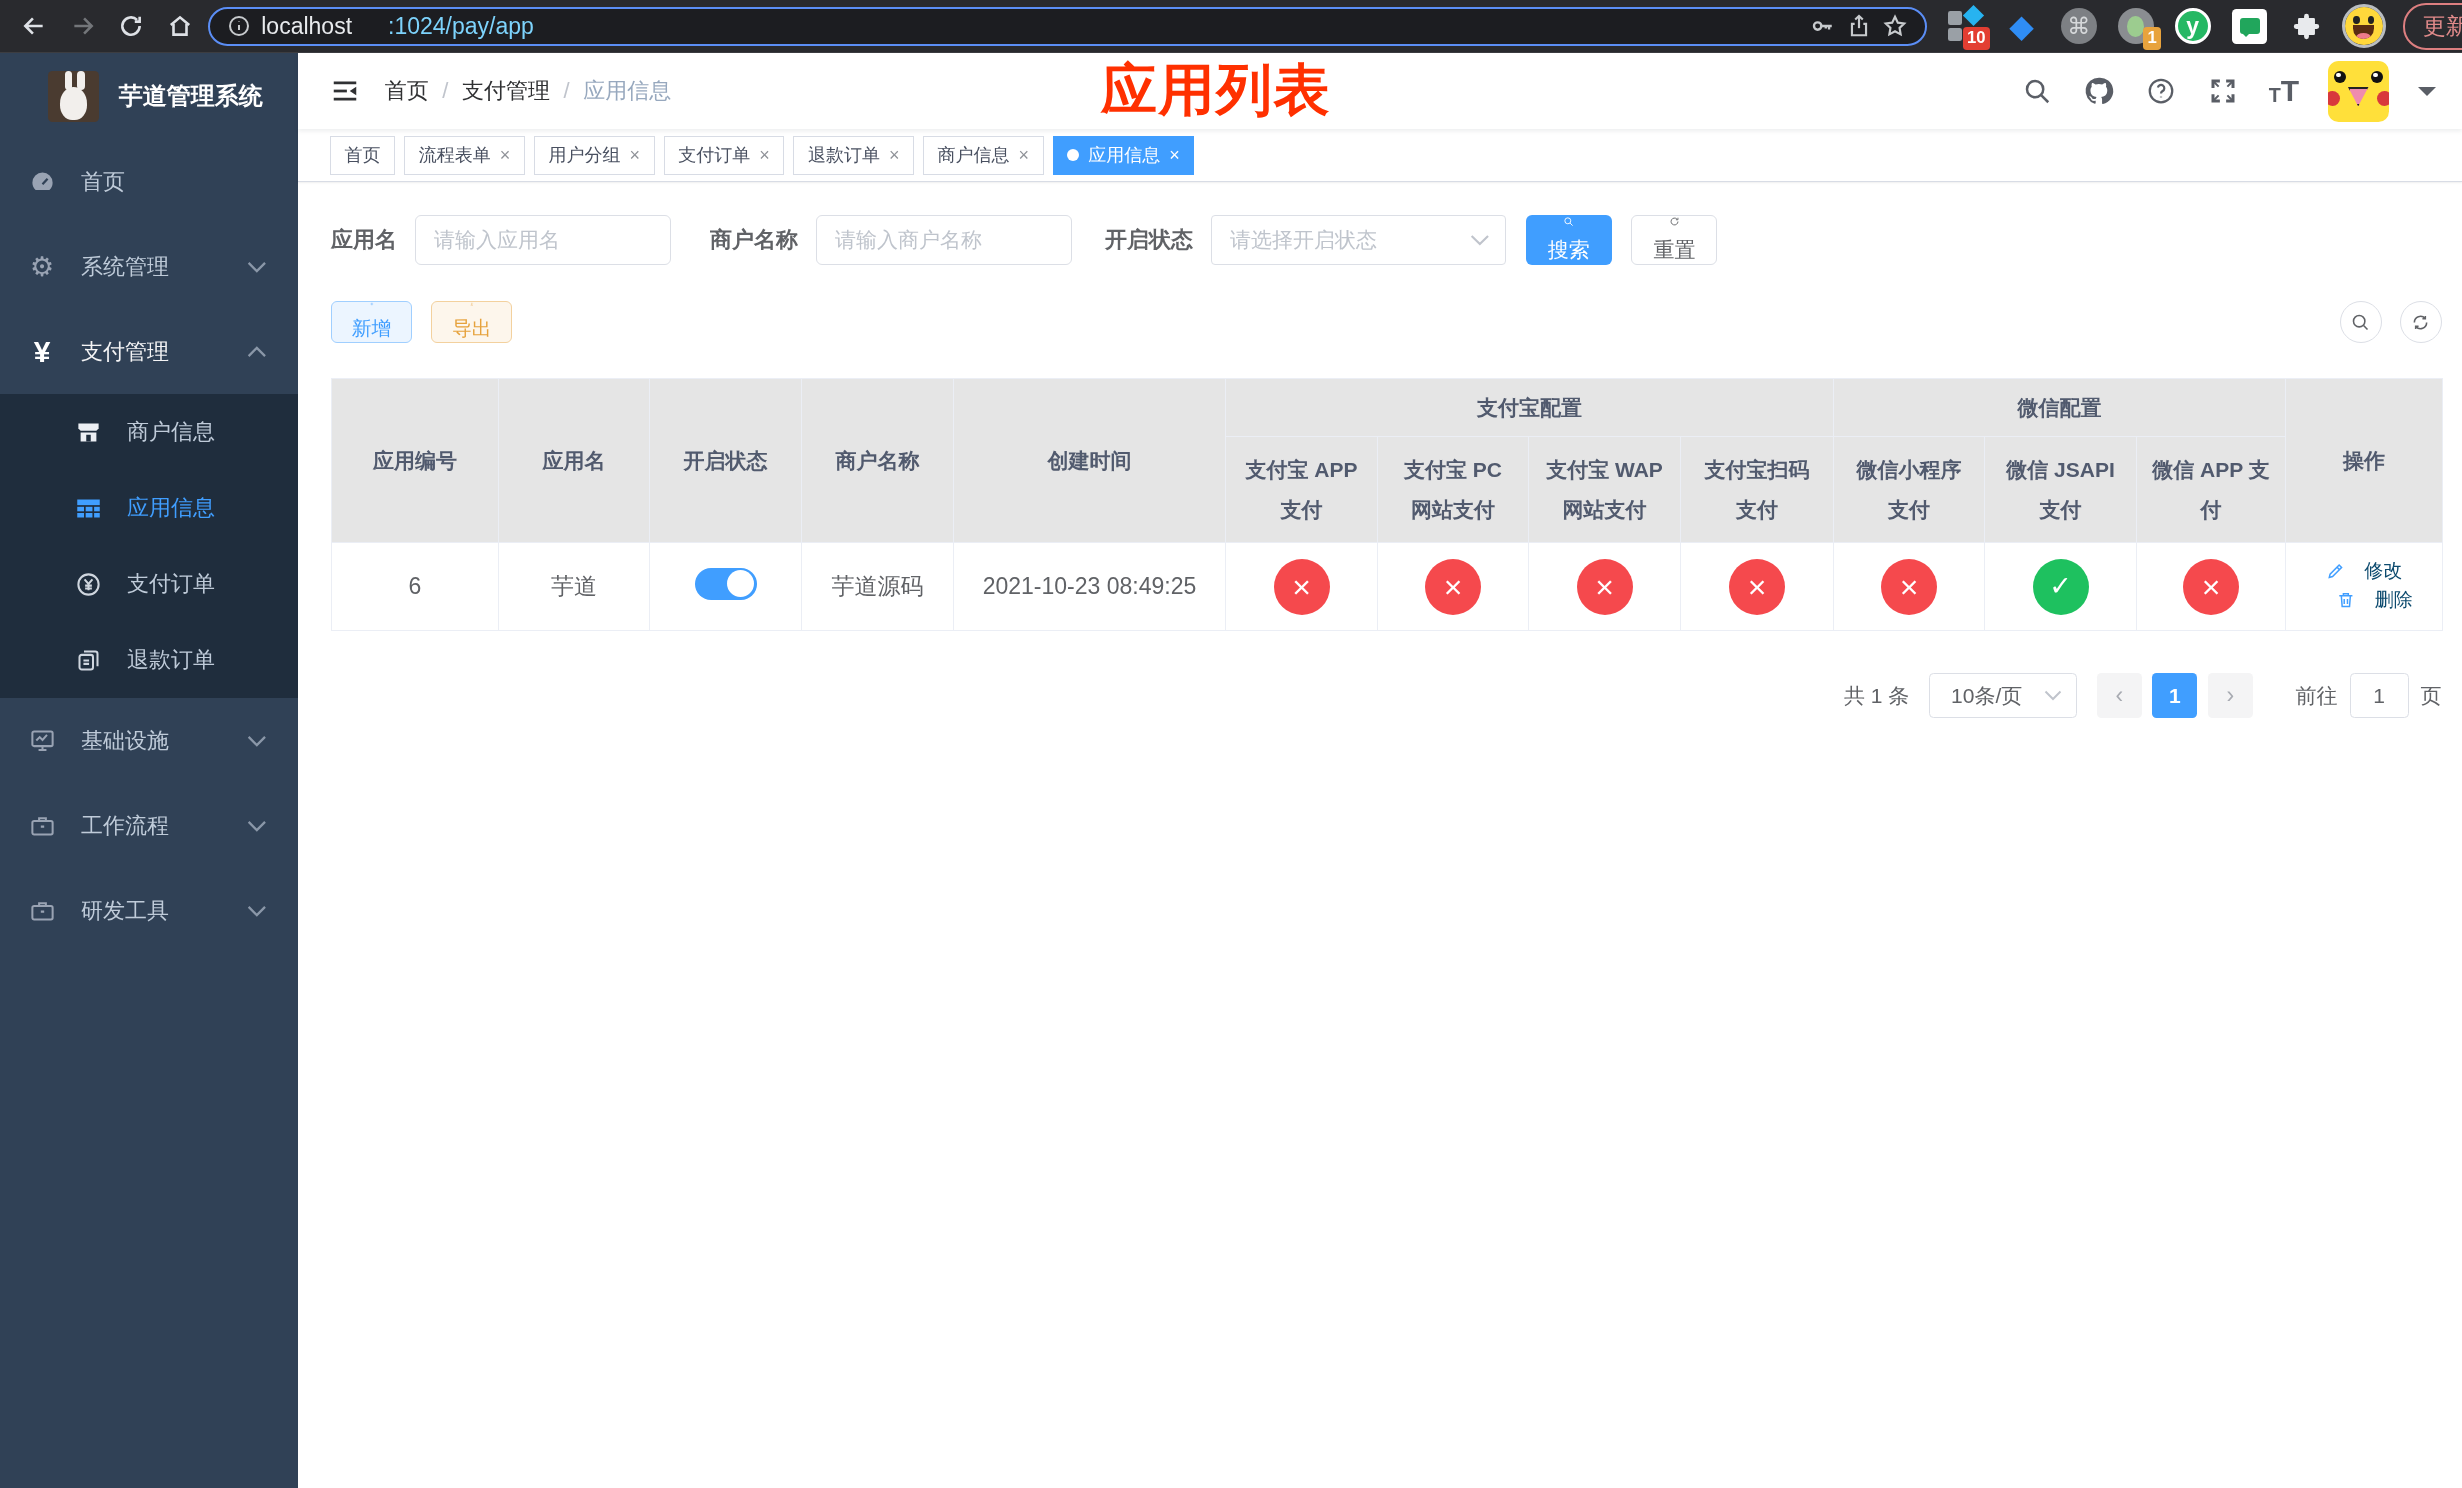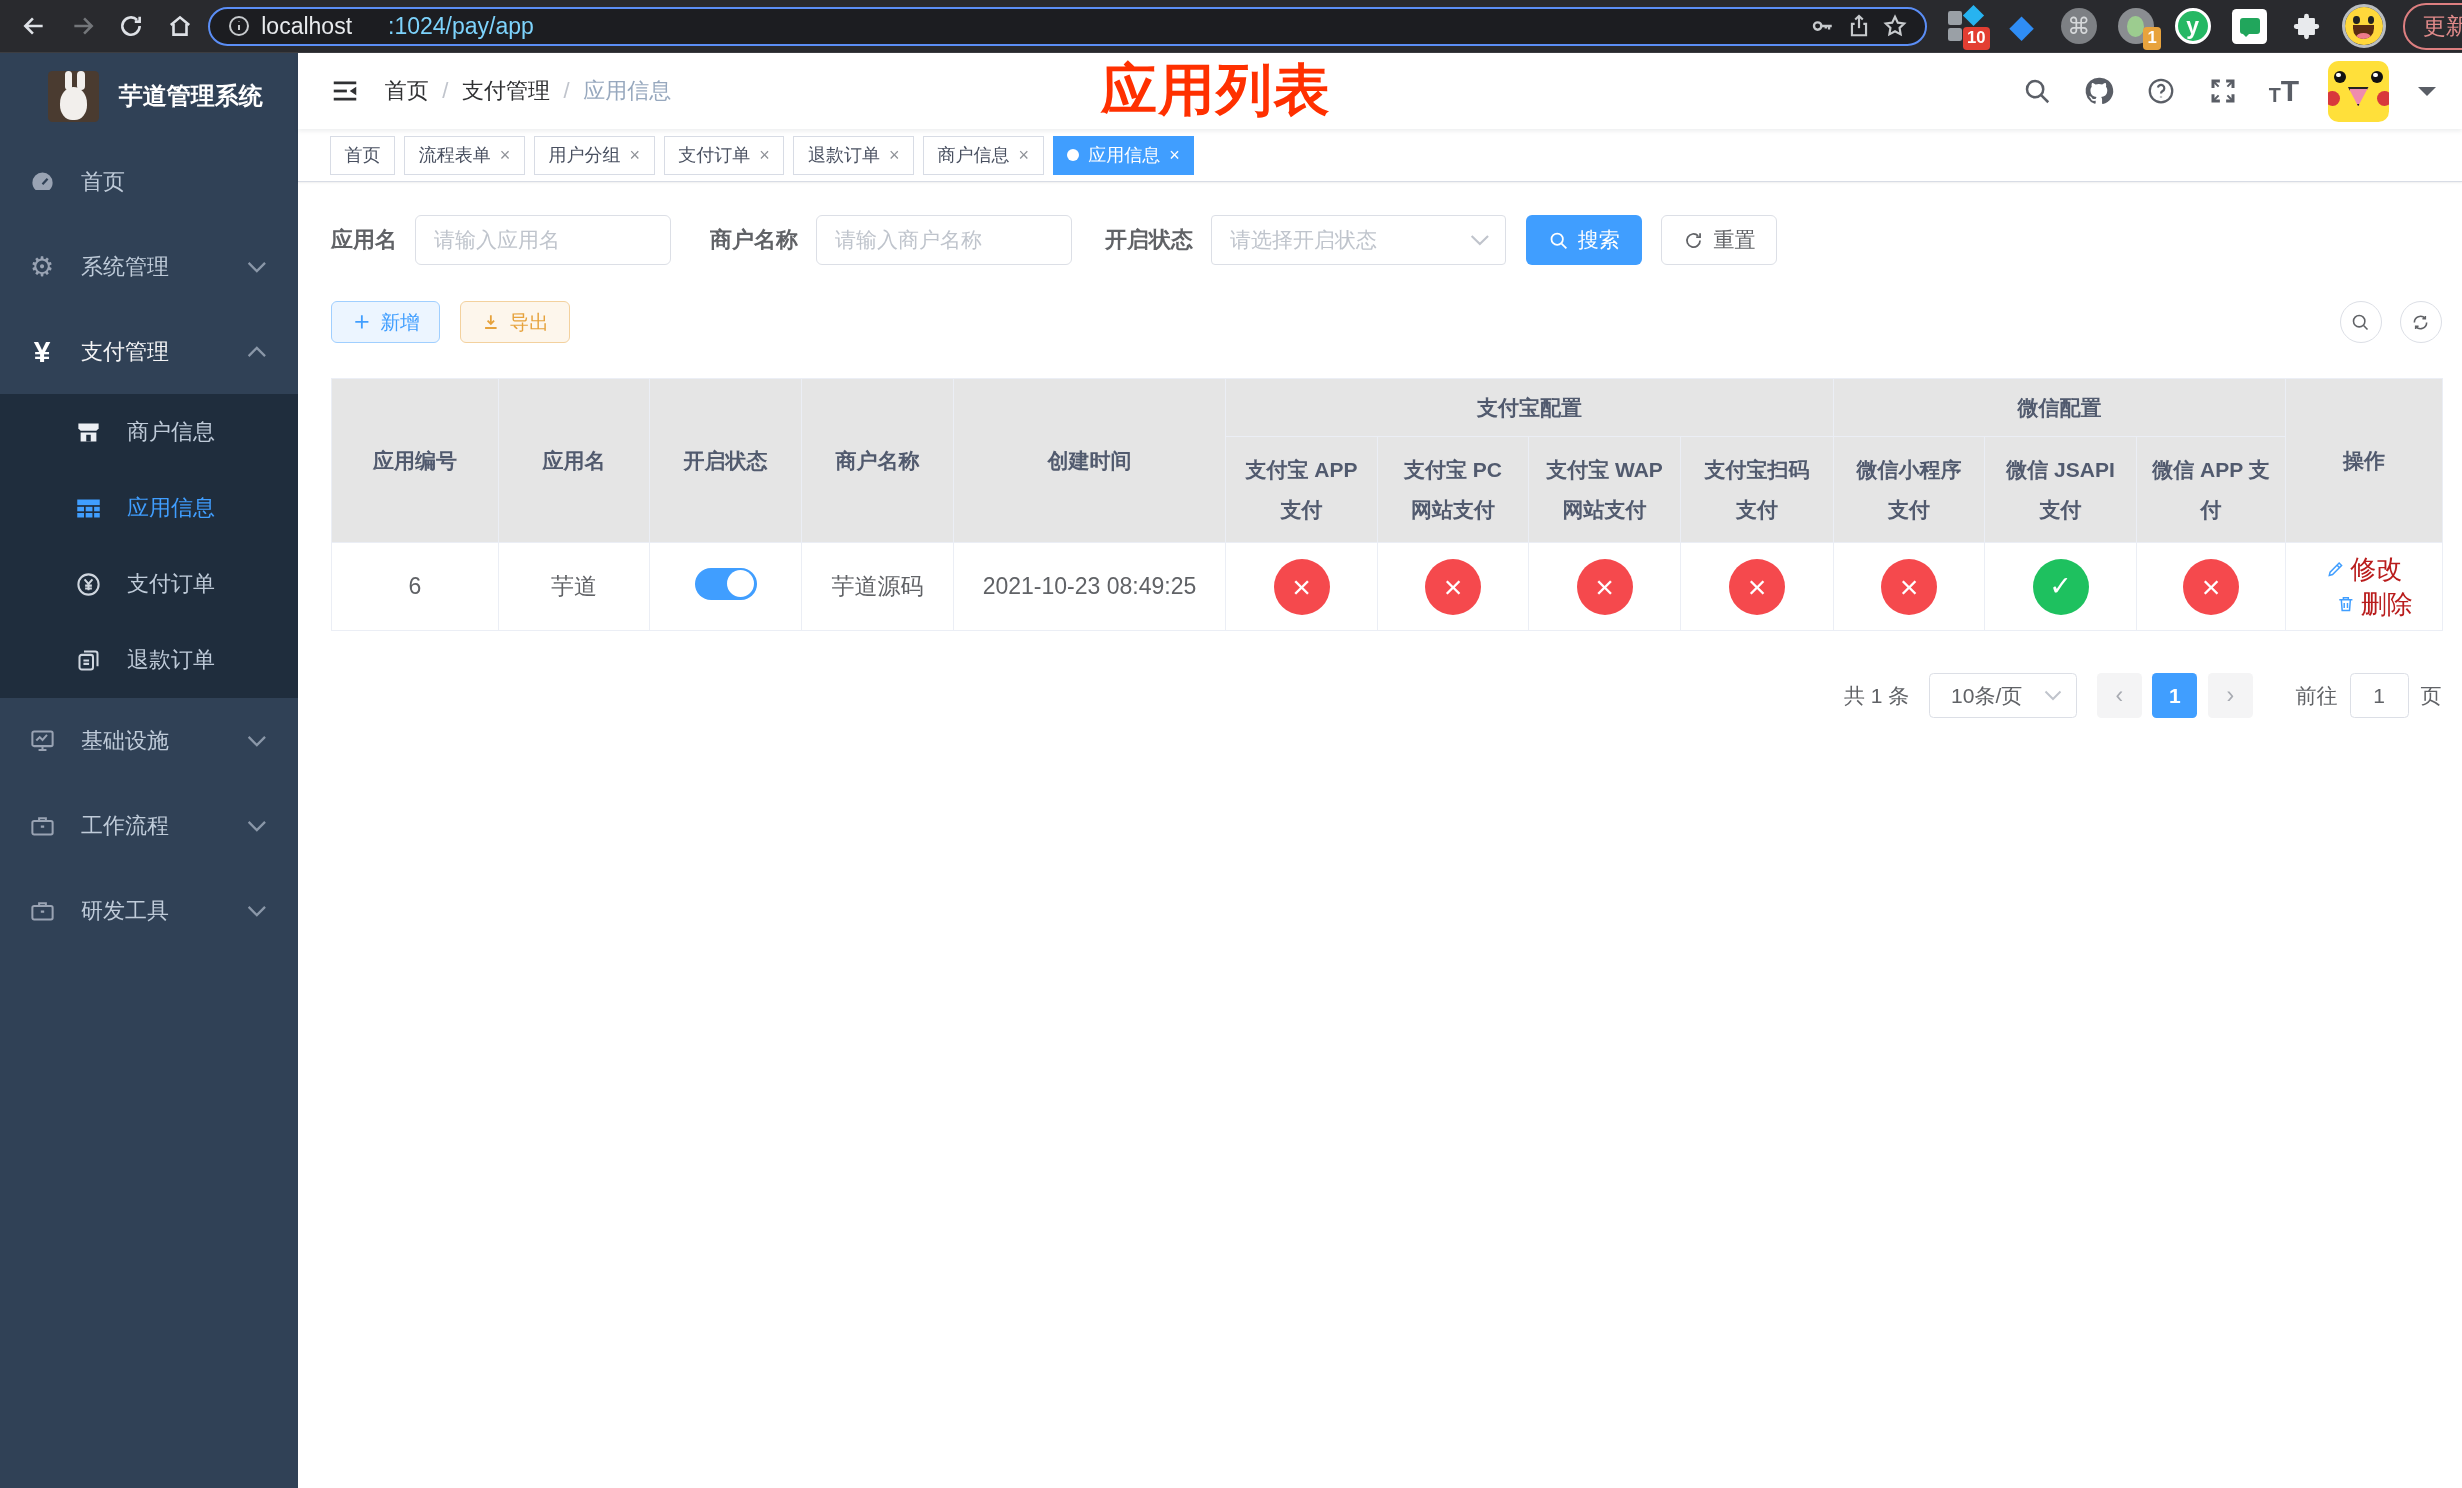--- a/index.html
+++ b/index.html
@@ -97,21 +97,21 @@
   
   .filter-row { display:flex; align-items:center; }
   .f-label { font-size:22px; color:#606266; font-weight:600; margin-right:18px; white-space:nowrap; }
   .f-input { width:256px; height:50px; border:0.8px solid #dcdfe6; border-radius:6px; padding:0 18px;
     font-size:21px; color:#606266; outline:none; }
   .f-input::placeholder { color:#bfc4cc; }
   .f-sel { width:295px; height:50px; border:0.8px solid #dcdfe6; border-radius:4px; padding:0 15px 0 18px;
     display:flex; align-items:center; justify-content:space-between; color:#bfc4cc; font-size:21px; cursor:pointer; }
   .gap1 { width:39px; } .gap2 { width:33px; } .gap3 { width:19.7px; }
   .btn { height:50px; border-radius:6px; font-size:21px; display:inline-flex; align-items:center;
-    justify-content:flex-end; gap:9px; cursor:pointer; border:0.8px solid transparent; padding:0 21px; white-space:nowrap; }
+    justify-content:flex-end; gap:9px; cursor:pointer; border:0.8px solid transparent; padding:0 21px; white-space:nowrap;flex-direction:column; }
   .btn-primary { background:#409eff; color:#fff; }
   .btn-plain { background:#fff; border-color:#dcdfe6; color:#606266; }
 
   
   .action-row { display:flex; align-items:center; margin-top:36px; }
   .btn-sm { height:42px; font-size:19.7px; padding:0 19.7px; border-radius:6px; }
   .btn-add { background:#ecf5ff; border:0.8px solid #a0cfff; color:#409eff; }
   .btn-export { background:#fdf6ec; border:0.8px solid #f3d19e; color:#e6a23c; margin-left:19.7px; }
   .circle-btn { width:42px; height:42px; border-radius:50%; border:0.8px solid #dcdfe6; background:#fff;
     display:flex; align-items:center; justify-content:center; color:#606266; cursor:pointer; }
@@ -123,21 +123,21 @@
   table.grid th { background:#e5e5e5; color:#515a6e; font-size:21px; font-weight:600; padding:10.6px 13.6px; line-height:1.9; }
   table.grid tr.group-row th { height:58px; padding:6px; }
   table.grid tr.sub-row th { height:106px; }
   table.grid td { height:88px; font-size:23px; color:#606266; background:#fff; }
   .status-dot { display:inline-flex; width:56px; height:56px; border-radius:50%; align-items:center;
     justify-content:center; color:#fff; font-size:26px; }
   .st-fail { background:#f5494d; } .st-fail::after { content:"×"; font-size:32px; line-height:1; }
   .st-ok { background:#1ec15f; } .st-ok::after { content:"✓"; font-size:27px; line-height:1; }
   .switch { display:inline-block; width:62px; height:32px; border-radius:16px; background:#409eff; position:relative; cursor:pointer; }
   .switch-on::after { content:""; position:absolute; right:2.3px; top:2.3px; width:27px; height:27px; background:#fff; border-radius:50%; }
-  .op-link { color:#b91c1c; font-size:26px; display:inline-flex; align-items:center; gap:5px; cursor:pointer; text-decoration:none; }
+  .op-link { color:#0c4a6e; font-size:19px; display:inline-flex; align-items:center; gap:19px; cursor:pointer; text-decoration:none; }
   .op-link + .op-link { margin-left:21px; }
 
   
   .pagination { display:flex; align-items:center; justify-content:flex-end; margin-top:42px; gap:19.7px;
     font-size:21px; color:#606266; }
   .psize { width:148px; height:45px; border:0.8px solid #dcdfe6; border-radius:4.5px; display:flex;
     align-items:center; justify-content:space-between; padding:0 13.6px 0 21px; color:#606266; cursor:pointer; }
   .pbtn { width:45px; height:45px; border-radius:4.5px; background:#f4f4f5; color:#a8abb2; display:flex;
     align-items:center; justify-content:center; font-size:23px; cursor:pointer; }
   .pcur { width:45px; height:45px; border-radius:4.5px; background:#409eff; color:#fff; display:flex;

